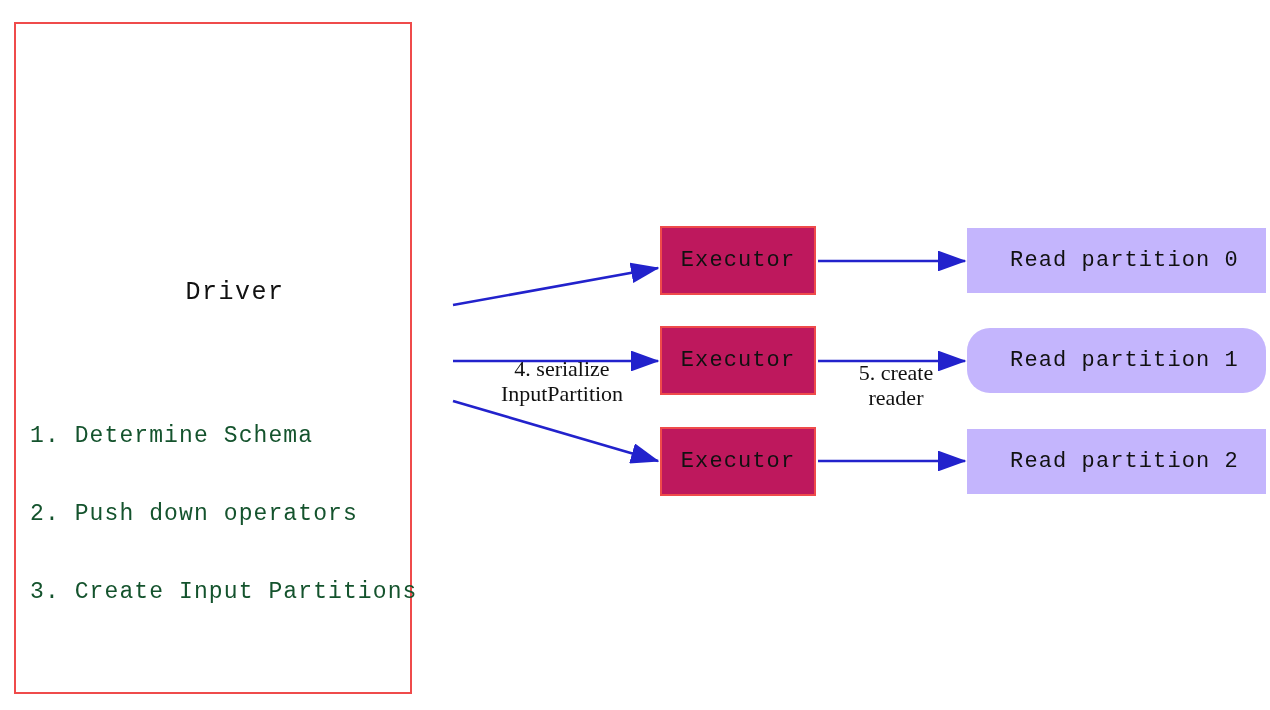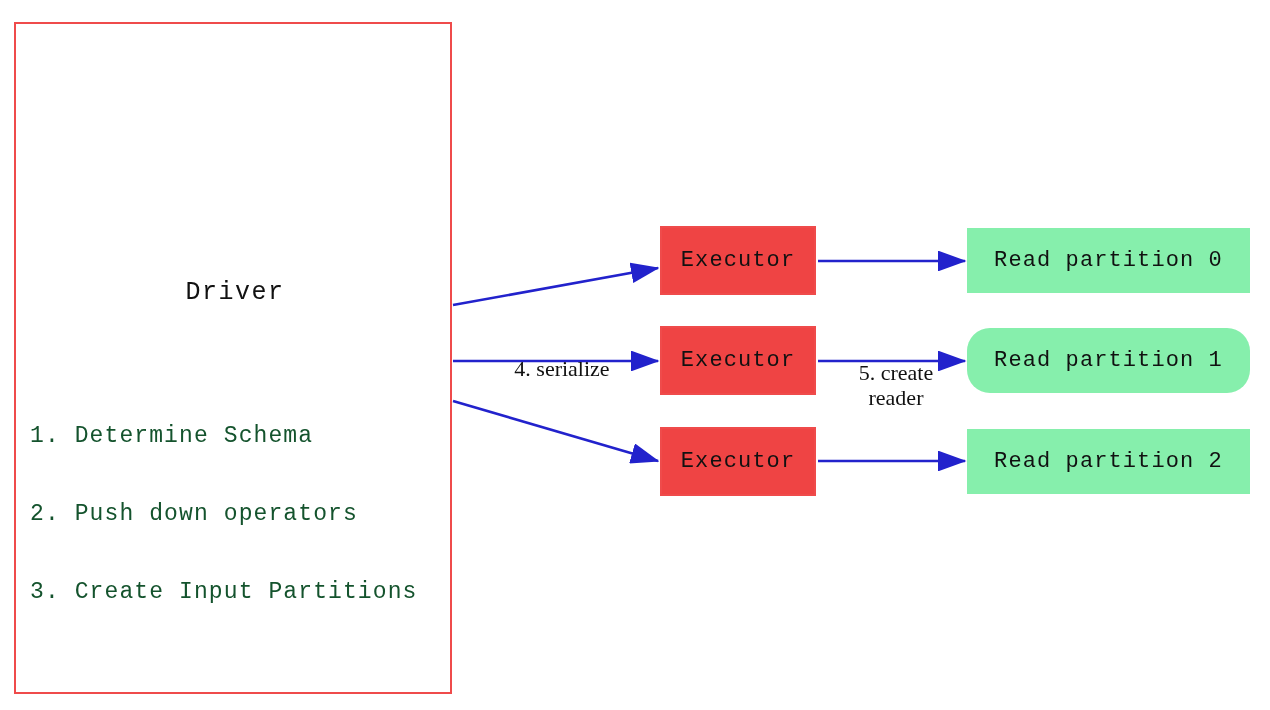--- a/index.html
+++ b/index.html
@@ -18,21 +18,21 @@
     width: 1270px;
     height: 710px;
     background: #ffffff;
   }
 
   
   .driver-box {
     position: absolute;
     left: 14px;
     top: 22px;
-    width: 438px;
+    width: 398px;
     height: 672px;
     border: 2px solid #ef4b4b;
     background: #ffffff;
     box-sizing: border-box;
   }
   .driver-title {
     position: absolute;
     left: 0;
     top: 254px;
     width: 438px;
@@ -57,21 +57,21 @@
   }
   .driver-steps div { white-space: pre; }
 
   
   .executor-box {
     position: absolute;
     left: 660px;
     width: 156px;
     height: 69px;
     border: 2px solid #ef4b4b;
-    background: #ef4444;
+    background: #be185d;
     box-sizing: border-box;
     display: flex;
     align-items: center;
     justify-content: center;
   }
   .executor-box .label {
     font-family: "Liberation Mono", "DejaVu Sans Mono", monospace;
     font-size: 22px;
     letter-spacing: 1.1px;
     color: #111111;
@@ -80,24 +80,25 @@
   #exec-0 { top: 226px; }
   #exec-1 { top: 326px; }
   #exec-2 { top: 427px; }
 
   
   .partition-box {
     position: absolute;
     left: 967px;
     width: 283px;
     height: 65px;
-    background: #86efac;
+    background: #c4b5fd;
     display: flex;
     align-items: center;
     justify-content: center;
+    padding-left: 16px;
   }
   .partition-box .label {
     font-family: "Liberation Mono", "DejaVu Sans Mono", monospace;
     font-size: 22px;
     letter-spacing: 1.1px;
     color: #111111;
     white-space: pre;
   }
   #part-0 { top: 228px; }
   #part-1 { top: 328px; border-radius: 23px; }
@@ -179,19 +180,20 @@
         <line x1="453" y1="361" x2="658" y2="361" stroke="#2222cc" stroke-width="2.6" marker-end="url(#ah)"></line>
         <line x1="453" y1="401" x2="658" y2="461" stroke="#2222cc" stroke-width="2.6" marker-end="url(#ah)"></line>
         <line x1="818" y1="261" x2="965" y2="261" stroke="#2222cc" stroke-width="2.6" marker-end="url(#ah)"></line>
         <line x1="818" y1="361" x2="965" y2="361" stroke="#2222cc" stroke-width="2.6" marker-end="url(#ah)"></line>
         <line x1="818" y1="461" x2="965" y2="461" stroke="#2222cc" stroke-width="2.6" marker-end="url(#ah)"></line>
       </g>
   </svg>
 
   <div class="edge-label" id="label-serialize">
     <div>4. serialize</div>
+    <div>InputPartition</div>
   </div>
   <div class="edge-label" id="label-create-reader">
     <div>5. create</div>
     <div>reader</div>
   </div>
 
 </div>
 
 </body></html>

